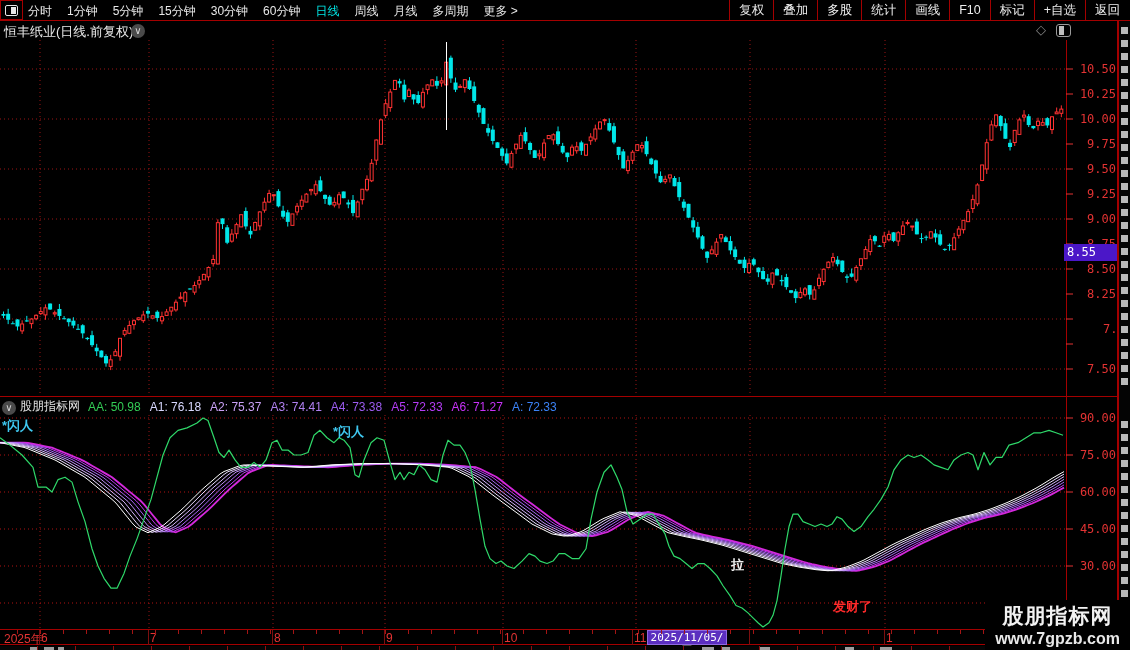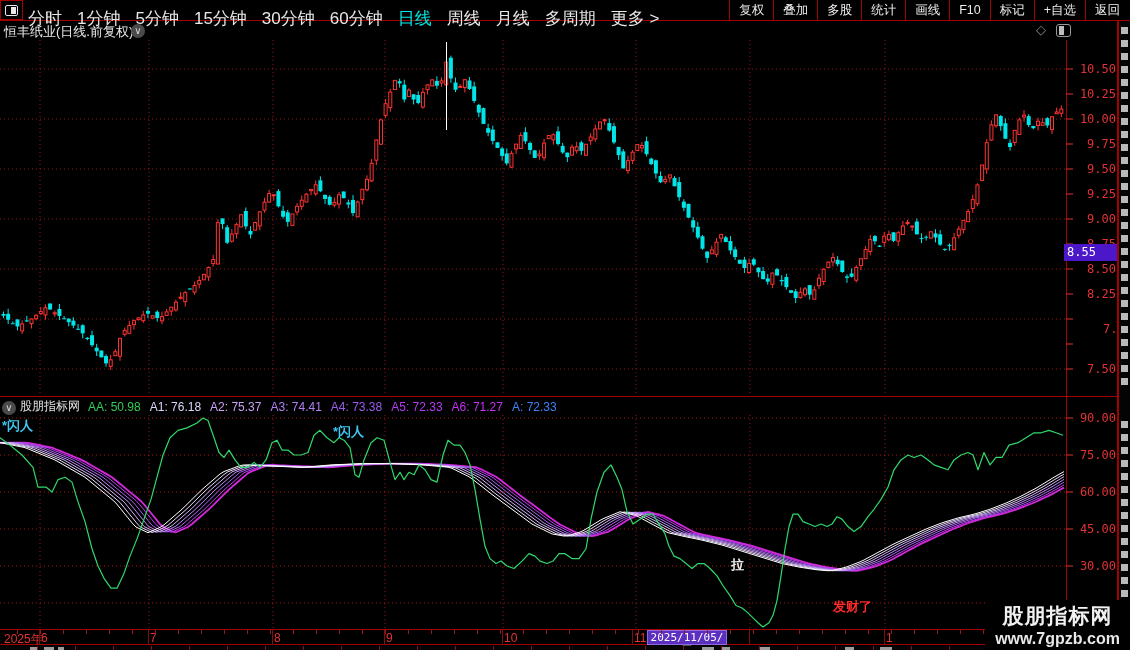--- a/index.html
+++ b/index.html
@@ -7,22 +7,22 @@
        font-family:"Liberation Sans",sans-serif;-webkit-font-smoothing:none;}
   .app *{box-sizing:border-box;}
 
   
   .toolbar{position:absolute;left:0;top:0;width:1130px;height:21px;background:#000;
            border-bottom:1px solid #a40000;}
   .tb-iconbox{position:absolute;left:0;top:0;width:23px;height:20px;border:1px solid #a40000;
               display:flex;align-items:center;justify-content:center;}
   .tb-icon{width:13px;height:11px;border:1px solid #e8e8e8;border-radius:2px;position:relative;}
   .tb-icon::after{content:"";position:absolute;right:1px;top:1px;bottom:1px;width:5px;background:#e8e8e8;}
-  .tb-left{position:absolute;left:28px;top:0;height:20px;display:flex;align-items:center;gap:15px;
-           font-size:17px;color:#e8e8e8;white-space:nowrap;margin-top:8px;}
+  .tb-left{position:absolute;left:28px;top:0;height:20px;display:flex;align-items:flex-end;gap:15px;
+           font-size:12px;color:#e8e8e8;white-space:nowrap;}
   .tb-left .item{cursor:default;}
   .tb-left .active{color:#00e5e5;}
   .tb-right{position:absolute;right:1px;top:0;height:20px;display:flex;align-items:stretch;
             font-size:12.5px;color:#ededed;}
   .tb-right .item{border-left:1px solid #a40000;padding:0 9px;display:flex;align-items:center;}
 
   
   .title-row{position:absolute;left:0;top:21px;width:1130px;height:19px;color:#e9e9e9;font-size:13px;}
   .title-text{position:absolute;left:4px;top:2px;}
   .chev-circle{position:absolute;width:14px;height:14px;border-radius:50%;background:#4a4a4a;

